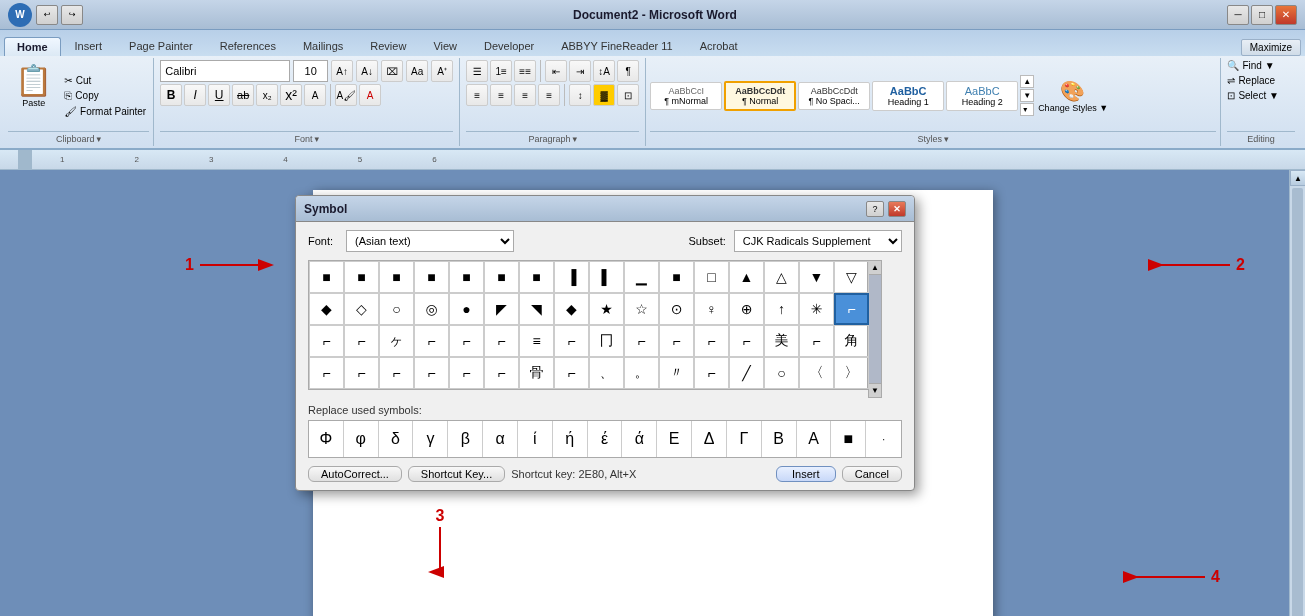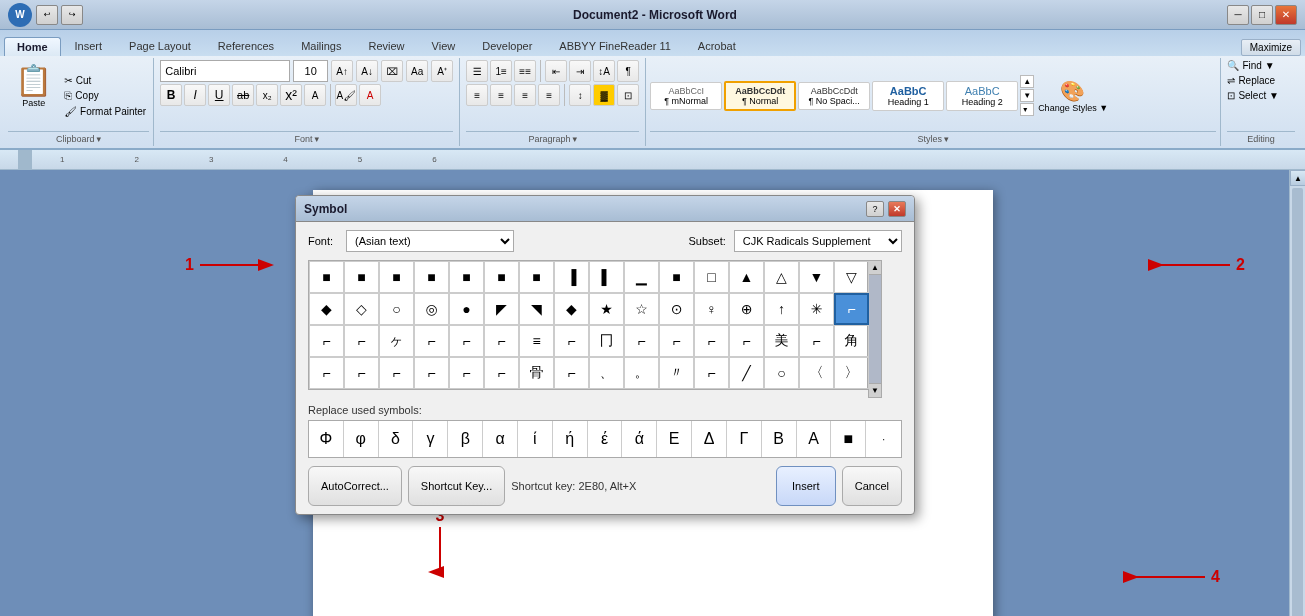--- a/index.html
+++ b/index.html
@@ -62,21 +62,21 @@
     .char-code-row { display: flex; align-items: center; gap: 4px; }
     .char-code-label { font-size: 11px; }
     .char-code-input { width: 60px; height: 22px; border: 1px solid #aaa; font-size: 11px; padding: 1px 4px; background: white; }
     .from-label { font-size: 11px; }
     .from-select { height: 22px; border: 1px solid #aaa; font-size: 11px; padding: 1px 2px; background: white; width: 110px; }
 
     
     .dialog-footer { display: flex; align-items: center; justify-content: space-between; margin-top: 4px; }
     .footer-left { display: flex; gap: 6px; align-items: center; }
     .footer-right { display: flex; gap: 6px; align-items: center; }
-    .dialog-action-btn { height: 40px; padding: 0 12px; border: 1px solid #aaa; background: linear-gradient(to bottom, #f8f8f8, #e0e0e0); cursor: pointer; font-size: 11px; border-radius: 6px; }
+    .dialog-action-btn { height: 16px; padding: 0 12px; border: 1px solid #aaa; background: linear-gradient(to bottom, #f8f8f8, #e0e0e0); cursor: pointer; font-size: 11px; border-radius: 6px; }
     .dialog-action-btn.primary { background: linear-gradient(to bottom, #e8f0ff, #c8d8f8); border-color: #7090c0; }
     .shortcut-text { font-size: 11px; color: #333; }
 
     
     .ribbon-container { background: linear-gradient(to bottom, #dde8f5, #c8daf0); border-bottom: 2px solid #8aaac8; }
   </style>
 </head>
 <body>
 
 <div class="title-bar">
@@ -93,21 +93,21 @@
     <div class="title-btn max">□</div>
     <div class="title-btn close">✕</div>
   </div>
 </div>
 
 <div class="ribbon-container">
 
   <div class="ribbon-tabs">
     <div class="ribbon-tab active">Home</div>
     <div class="ribbon-tab">Insert</div>
-    <div class="ribbon-tab">Page Layout</div>
+    <div class="ribbon-tab">Page Painter</div>
     <div class="ribbon-tab">References</div>
     <div class="ribbon-tab">Mailings</div>
     <div class="ribbon-tab">Review</div>
     <div class="ribbon-tab">View</div>
     <div class="ribbon-tab">Developer</div>
     <div class="ribbon-tab">ABBYY FineReader 11</div>
     <div class="ribbon-tab">Acrobat</div>
     <div style="margin-left:auto;padding:2px 8px;font-size:10px;cursor:pointer;background:linear-gradient(to bottom,#e8eef5,#d0dce8);border:1px solid #9ab0c8;border-radius:2px;">Maximize</div>
   </div>
 

